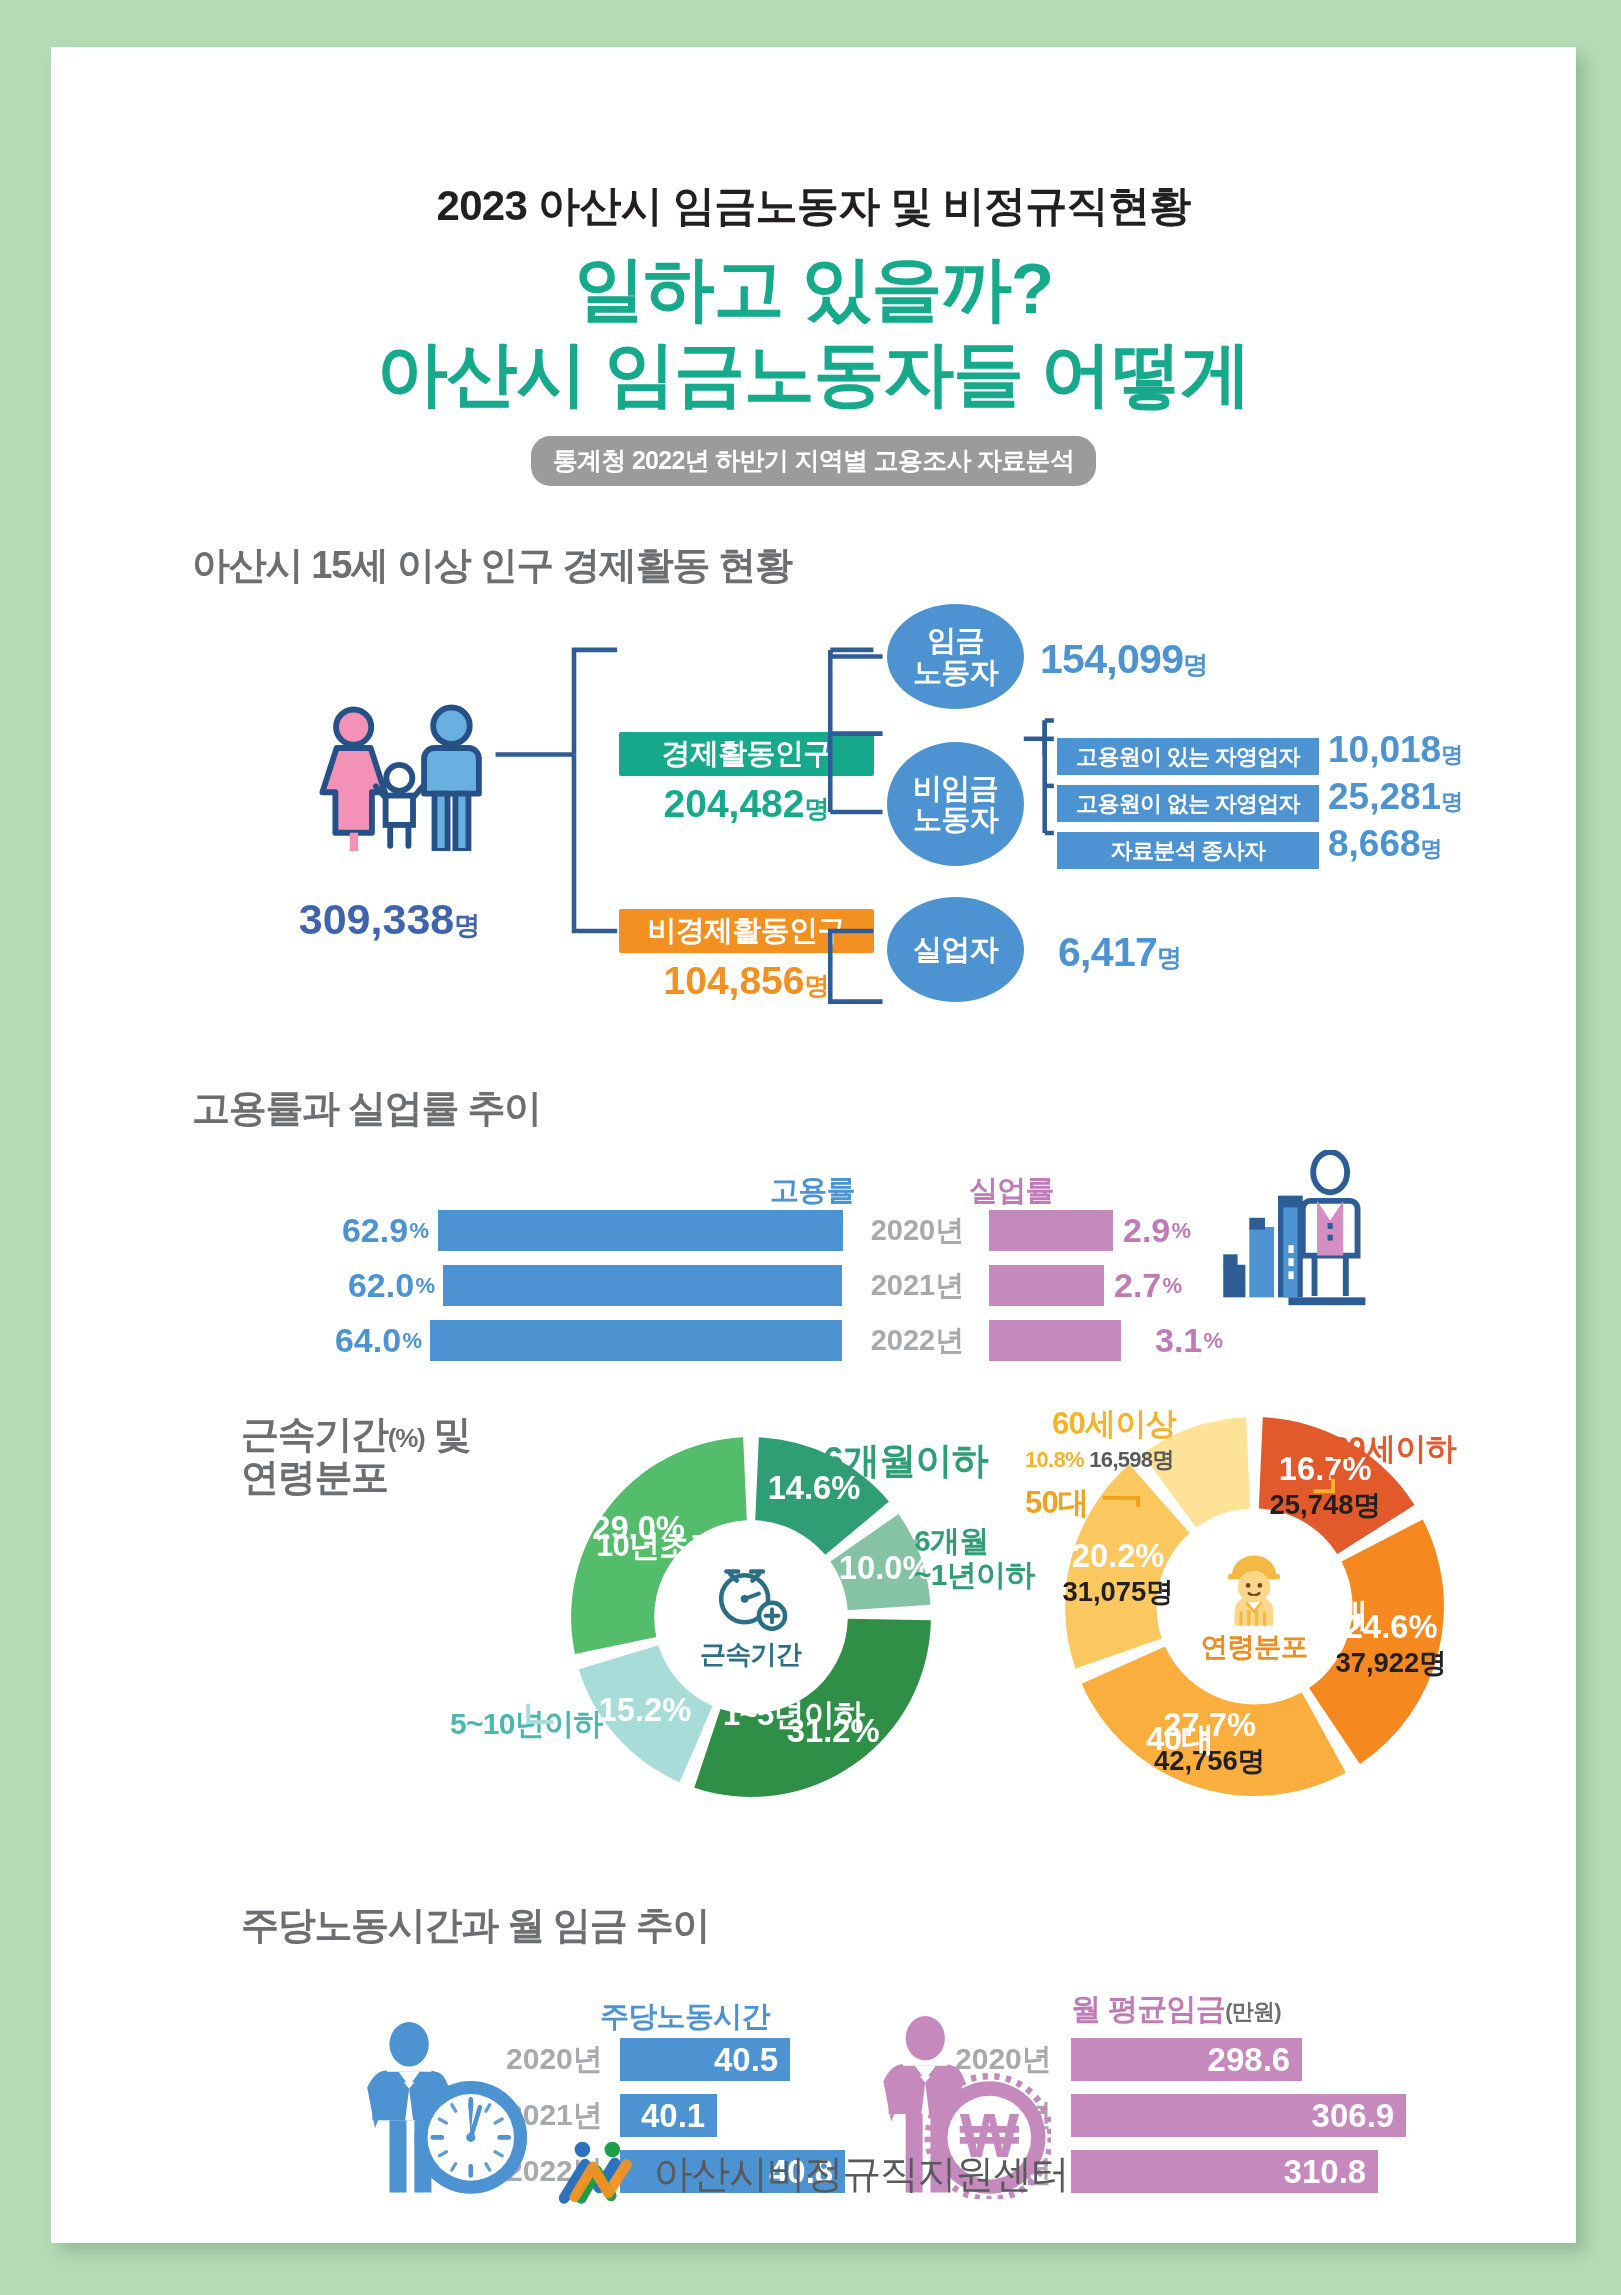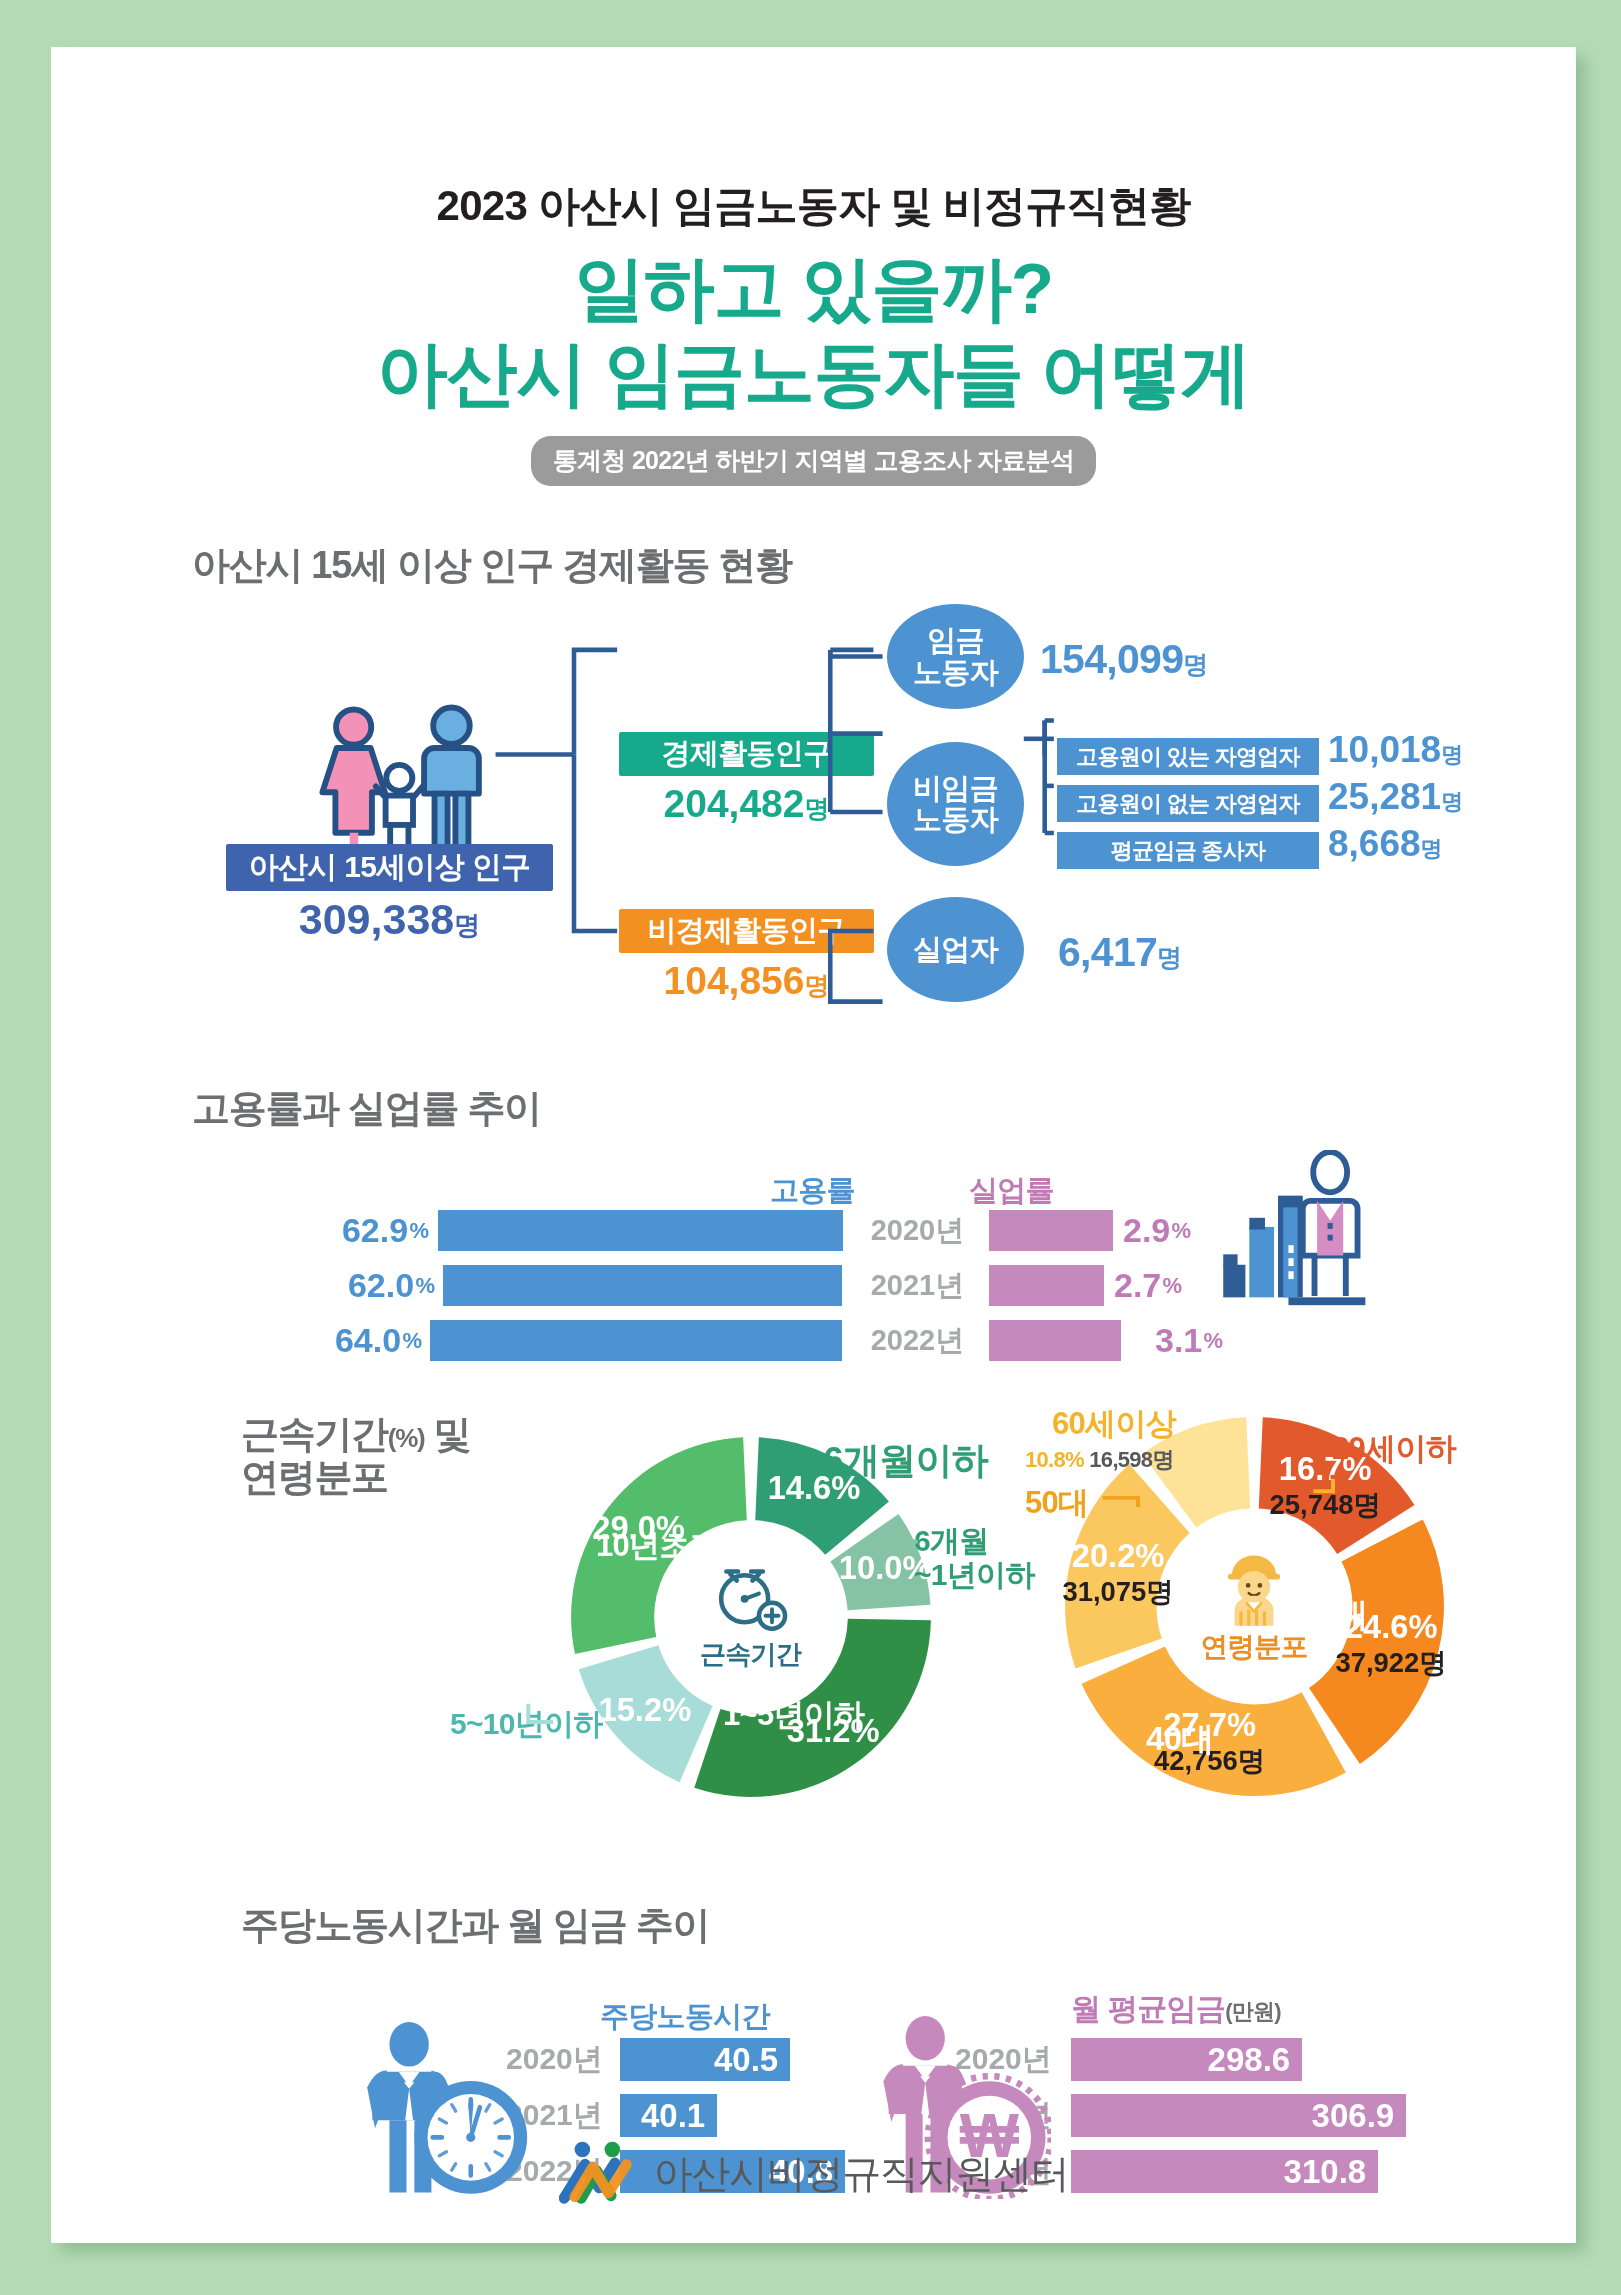--- a/index.html
+++ b/index.html
@@ -202,21 +202,20 @@
       <circle cx="152" cy="118" r="20" fill="#fff" stroke="#265186" stroke-width="9"></circle>
       <path d="M128 145 l-12 -14 M176 145 l12 -14" stroke="#265186" stroke-width="9" stroke-linecap="round" fill="none"></path>
       <rect x="131" y="145" width="42" height="45" fill="#fff" stroke="#265186" stroke-width="9"></rect>
       <path d="M138 190 v32 M166 190 v32" stroke="#265186" stroke-width="9" stroke-linecap="round"></path>
 
       <circle cx="232" cy="38" r="28" fill="#69b0e0" stroke="#265186" stroke-width="9"></circle>
       <path d="M206 72 h52 a16 16 0 0 1 16 16 v54 h-84 v-54 a16 16 0 0 1 16 -16 z" fill="#69b0e0" stroke="#265186" stroke-width="9" stroke-linejoin="round"></path>
       <path d="M206 142 h20 v88 h-20 z M238 142 h20 v88 h-20 z" fill="#69b0e0" stroke="#265186" stroke-width="9" stroke-linejoin="round"></path>
     </svg>
 
-    <div class="lbl-box" id="pop-label">아산시 15세이상 인구</div>
     <div id="pop-value">
       <span>309,338</span><span class="unit">명</span>
     </div>
 
     <div class="lbl-box" id="eco-label">경제활동인구</div>
     <div id="eco-value">
       <span>204,482</span><span class="unit">명</span>
     </div>
 
     <div class="lbl-box" id="non-label">비경제활동인구</div>
@@ -260,21 +259,21 @@
         <span>10,018</span><span class="unit">명</span>
       </div>
     </div>
     <div class="sub-row" id="sub2">
       <div class="sub-box">고용원이 없는 자영업자</div>
       <div class="sub-val">
         <span>25,281</span><span class="unit">명</span>
       </div>
     </div>
     <div class="sub-row" id="sub3">
-      <div class="sub-box">평균임금 종사자</div>
+      <div class="sub-box">자료분석 종사자</div>
       <div class="sub-val">
         <span>8,668</span><span class="unit">명</span>
       </div>
     </div>
 
     <div class="sec-title" id="sec2-title">고용률과 실업률 추이</div>
     <div class="leg" id="leg-emp">고용률</div>
     <div class="leg" id="leg-unemp">실업률</div>
     <div id="s2-chart">
         <div class="s2row" style="left: 0px; top: 1163px; width: 1525px;">

